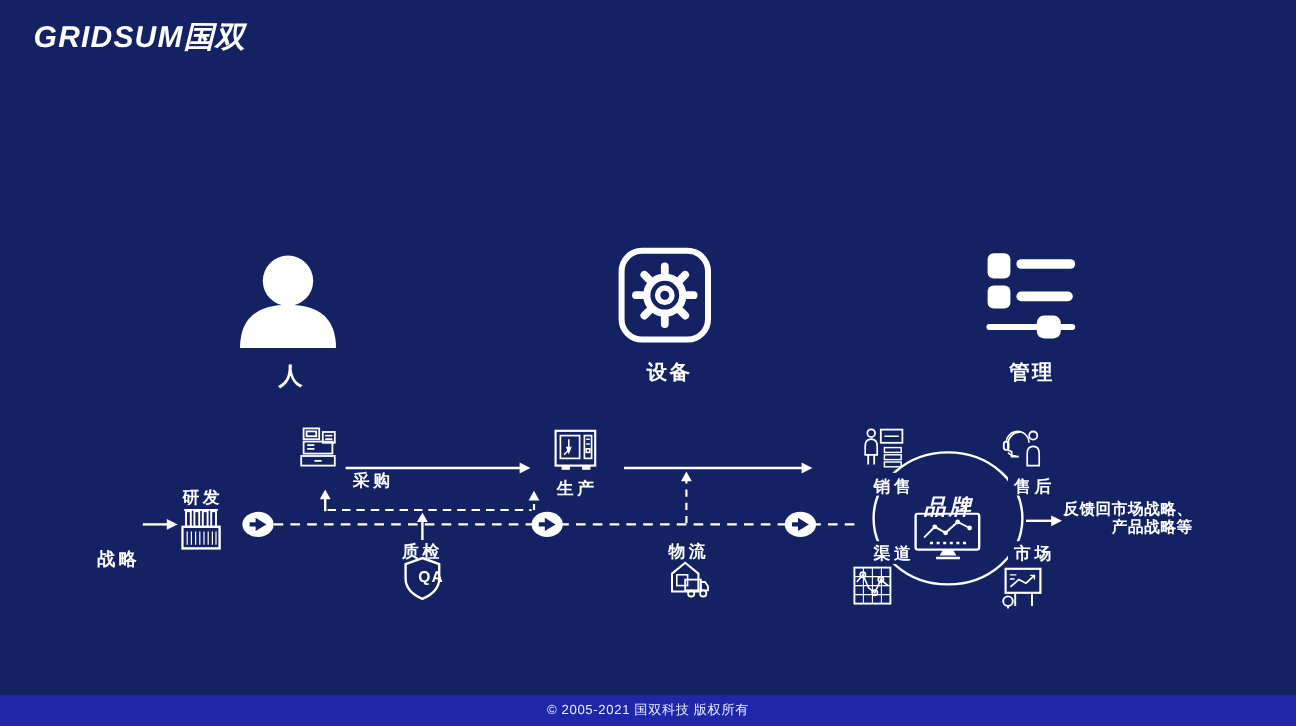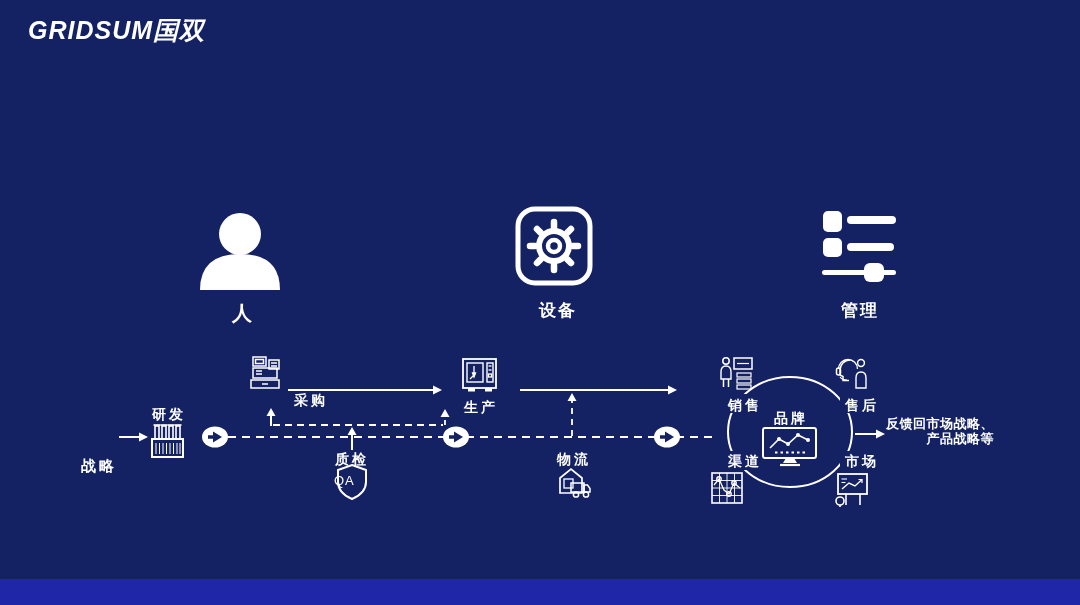--- a/index.html
+++ b/index.html
@@ -5,21 +5,21 @@
   html,body{margin:0;padding:0;background:#0c1540;}
   #slide{position:relative;width:1080px;height:605px;background:#142264;overflow:hidden;
          font-family:"Liberation Sans","DejaVu Sans",sans-serif;color:#fff;}
   .abs{position:absolute;}
   .logo{left:28px;top:14px;font-size:25px;font-weight:900;font-style:italic;letter-spacing:1px;white-space:nowrap;}
   .title{left:0;top:62px;width:1080px;text-align:center;font-size:35px;font-weight:900;
          line-height:45px;letter-spacing:1px;white-space:nowrap;}
   .pillar-lbl{font-size:17px;font-weight:bold;text-align:center;letter-spacing:2px;}
   .lbl{font-size:14px;font-weight:bold;text-align:center;letter-spacing:3px;white-space:nowrap;}
   .lbl15{font-size:15px;}
-  .qa-txt{font-size:13px;font-weight:normal;text-align:left;letter-spacing:1px;}
+  .qa-txt{font-size:13px;font-weight:bold;text-align:right;letter-spacing:1px;}
   .fb-txt{font-size:13px;font-weight:bold;line-height:14.5px;text-align:right;letter-spacing:0.5px;}
   .footer-bar{left:0;top:579px;width:1080px;height:26px;background:#1f27a8;}
   .footer-txt{left:0;top:584px;width:1080px;text-align:center;font-size:11px;color:#e9ecff;letter-spacing:0.5px;}
   svg{display:block;}
 </style>
 </head>
 <body>
 
 <div id="slide">
 
@@ -272,25 +272,26 @@
     </g>
   </svg>
 
   <div class="abs lbl lbl15" style="left:76px;top:429px;width:46px;margin-top:28px;">战略</div>
   <div class="abs lbl" style="left:146px;top:406px;width:46px;">研发</div>
   <div class="abs lbl" style="left:243px;top:392px;width:46px;margin-left:45px;">采购</div>
   <div class="abs lbl" style="left:458px;top:399px;width:46px;">生产</div>
   <div class="abs lbl" style="left:329px;top:451px;width:46px;">质检</div>
   <div class="abs lbl" style="left:551px;top:451px;width:46px;">物流</div>
   <div class="abs lbl" style="left:722px;top:397px;width:46px;">销售</div>
-  <div class="abs lbl" style="left:767px;top:410px;width:48px;font-size:14px;">品牌</div>
+  <div class="abs lbl" style="left:767px;top:410px;width:48px;font-size:18px;font-style:italic;">品牌</div>
   <div class="abs lbl" style="left:722px;top:453px;width:46px;">渠道</div>
   <div class="abs lbl" style="left:840px;top:397px;width:44px;">售后</div>
   <div class="abs lbl" style="left:840px;top:453px;width:44px;">市场</div>
 
   <div class="abs fb-txt" style="left:878px;top:417px;width:116px;">
     <div>反馈回市场战略、</div>
     <div>产品战略等</div>
   </div>
 
   <div class="abs footer-bar"></div>
+  <div class="abs footer-txt">© 2005-2021 国双科技 版权所有</div>
 
 </div>
 
 </body></html>

